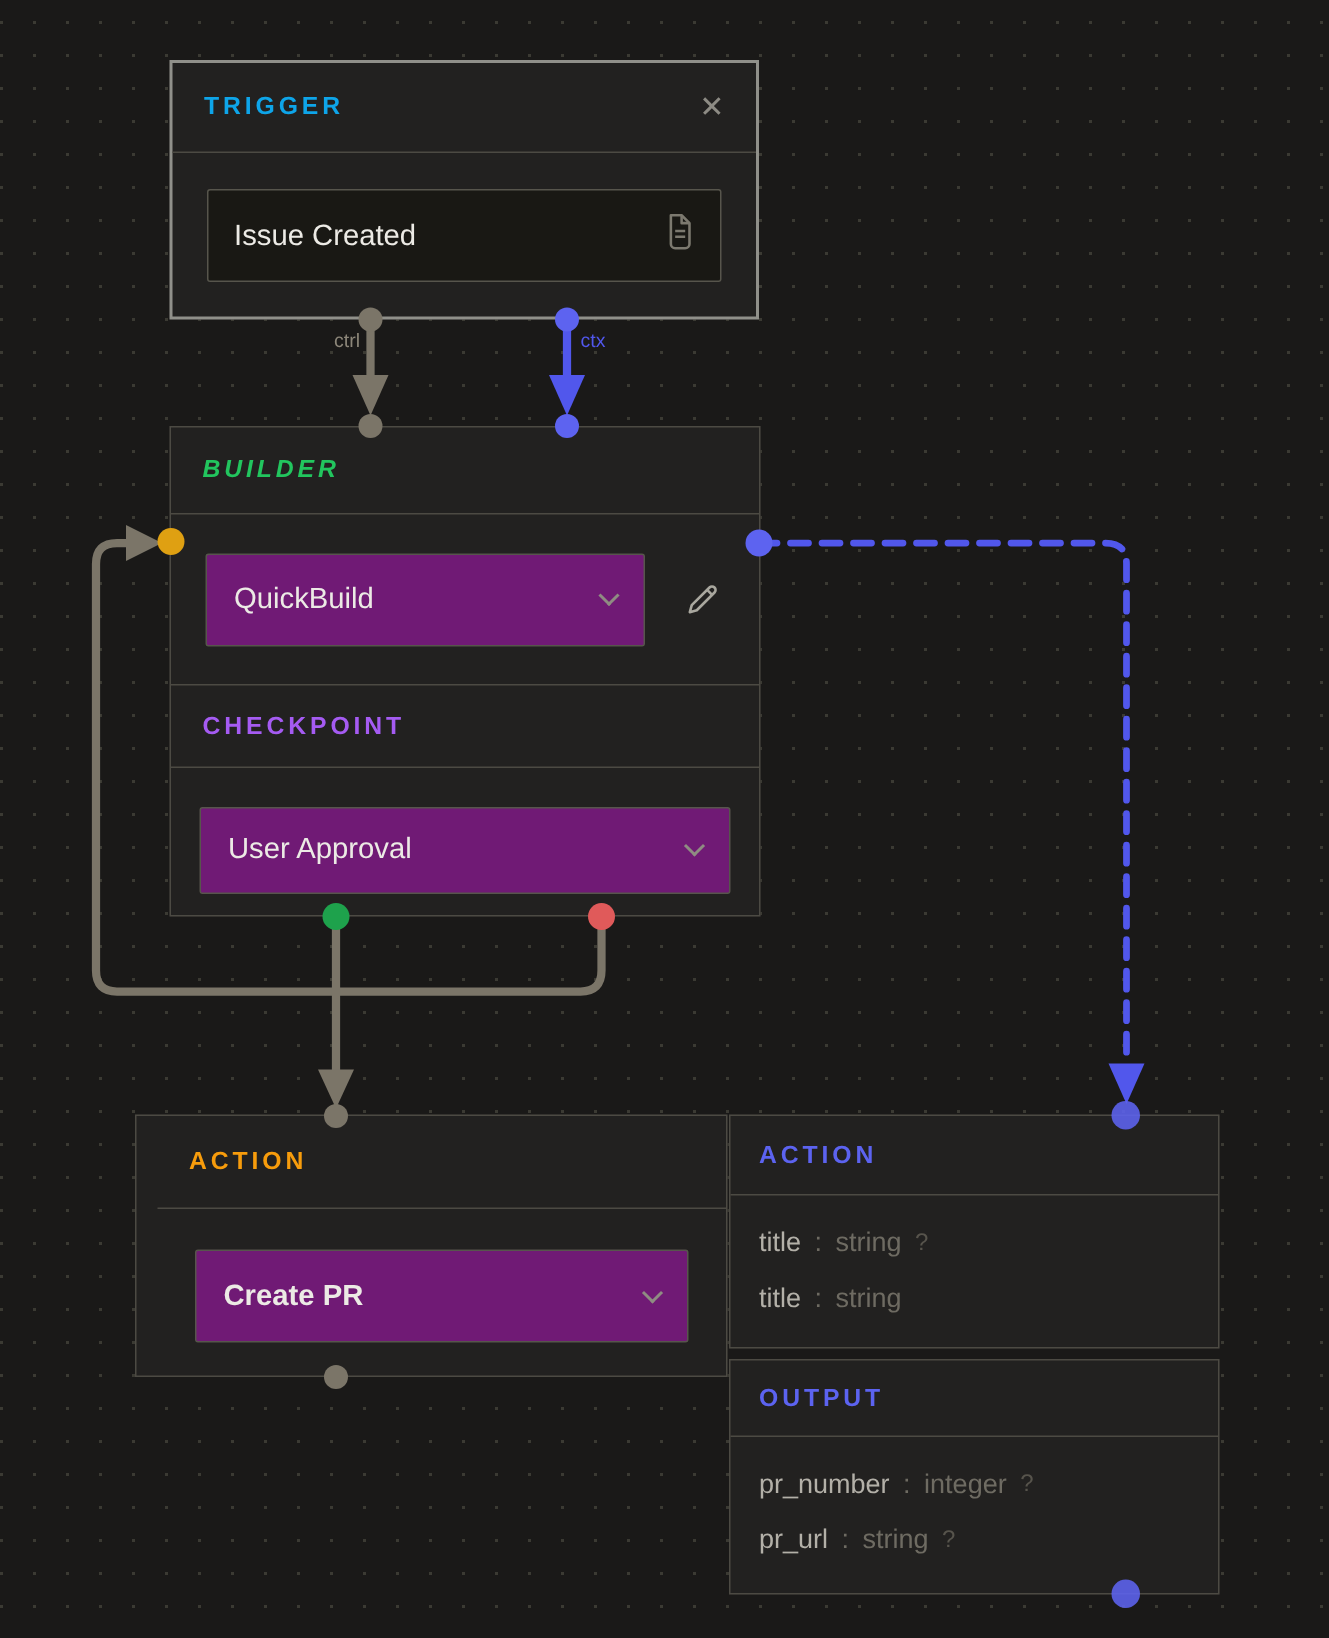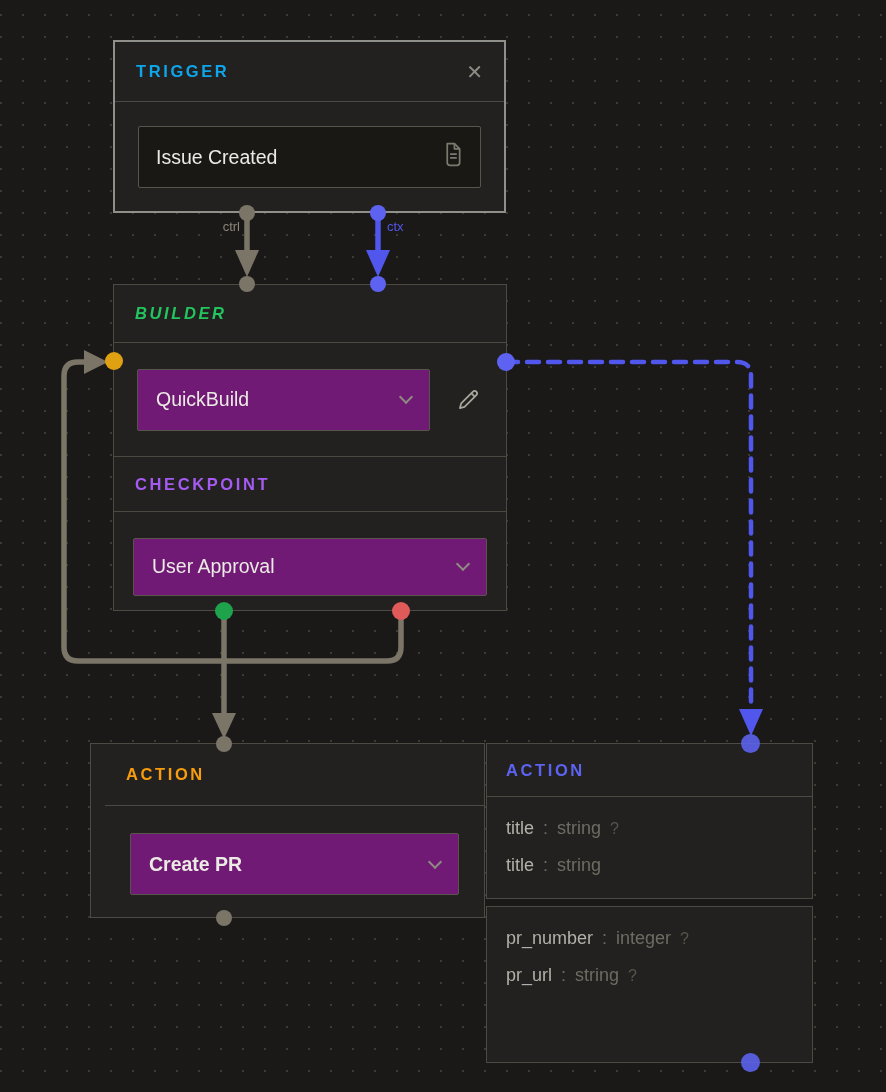--- a/index.html
+++ b/index.html
@@ -201,20 +201,23 @@
       <div class="frow">
         <span class="fname">title</span>
         <span class="fsep">:</span>
         <span class="ftype">string</span>
         <span class="fopt"></span>
       </div>
     </div>
   </div>
 
   <div class="node io-node" id="node-output">
+    <div class="nhdr">
+      <span class="ntitle" style="color: rgb(92, 99, 240);">OUTPUT</span>
+    </div>
     <div class="iorows">
       <div class="frow">
         <span class="fname">pr_number</span>
         <span class="fsep">:</span>
         <span class="ftype">integer</span>
         <span class="fopt">?</span>
       </div>
       <div class="frow">
         <span class="fname">pr_url</span>
         <span class="fsep">:</span>

